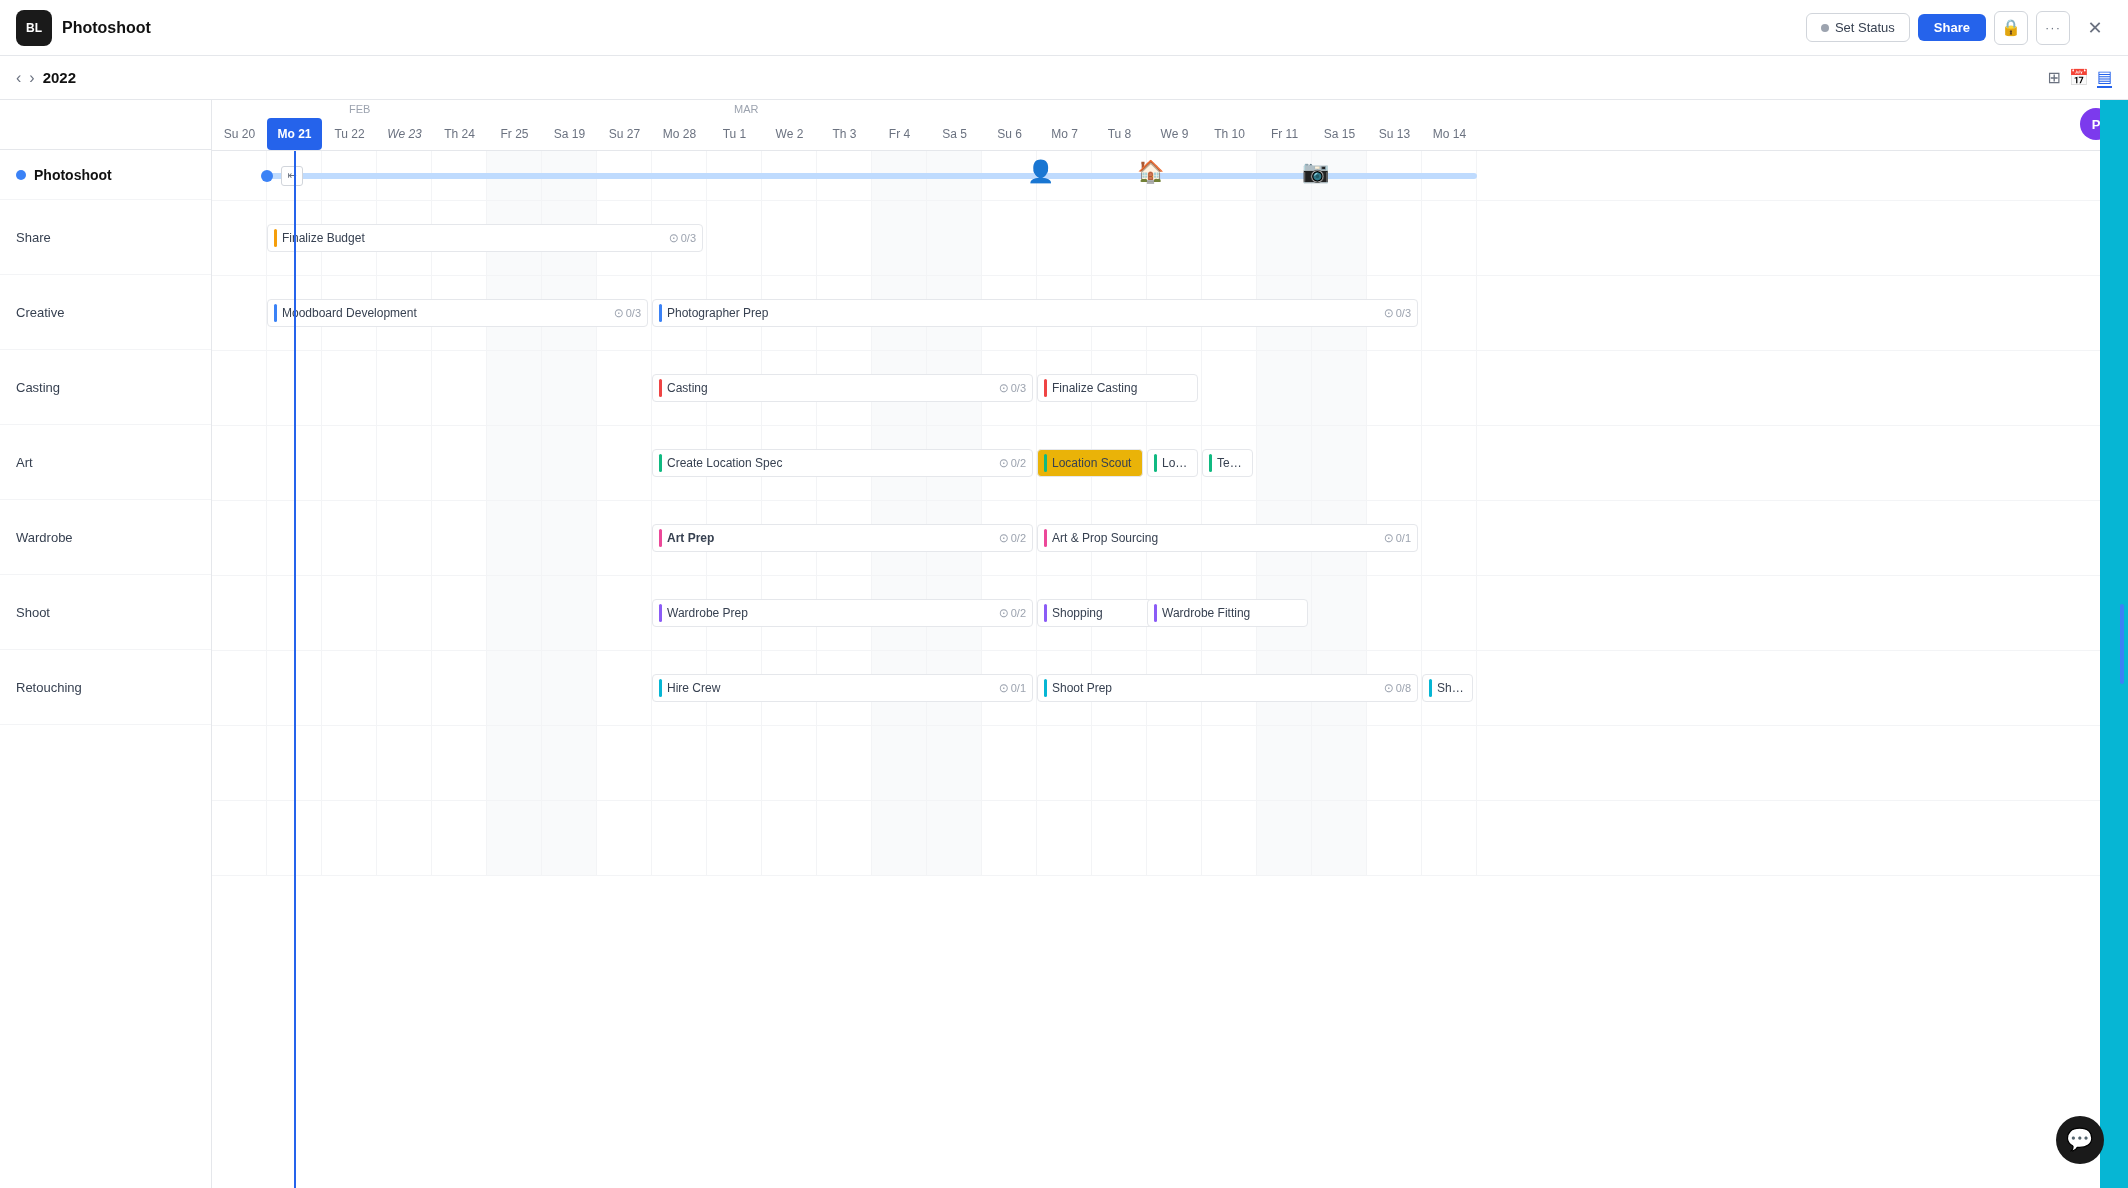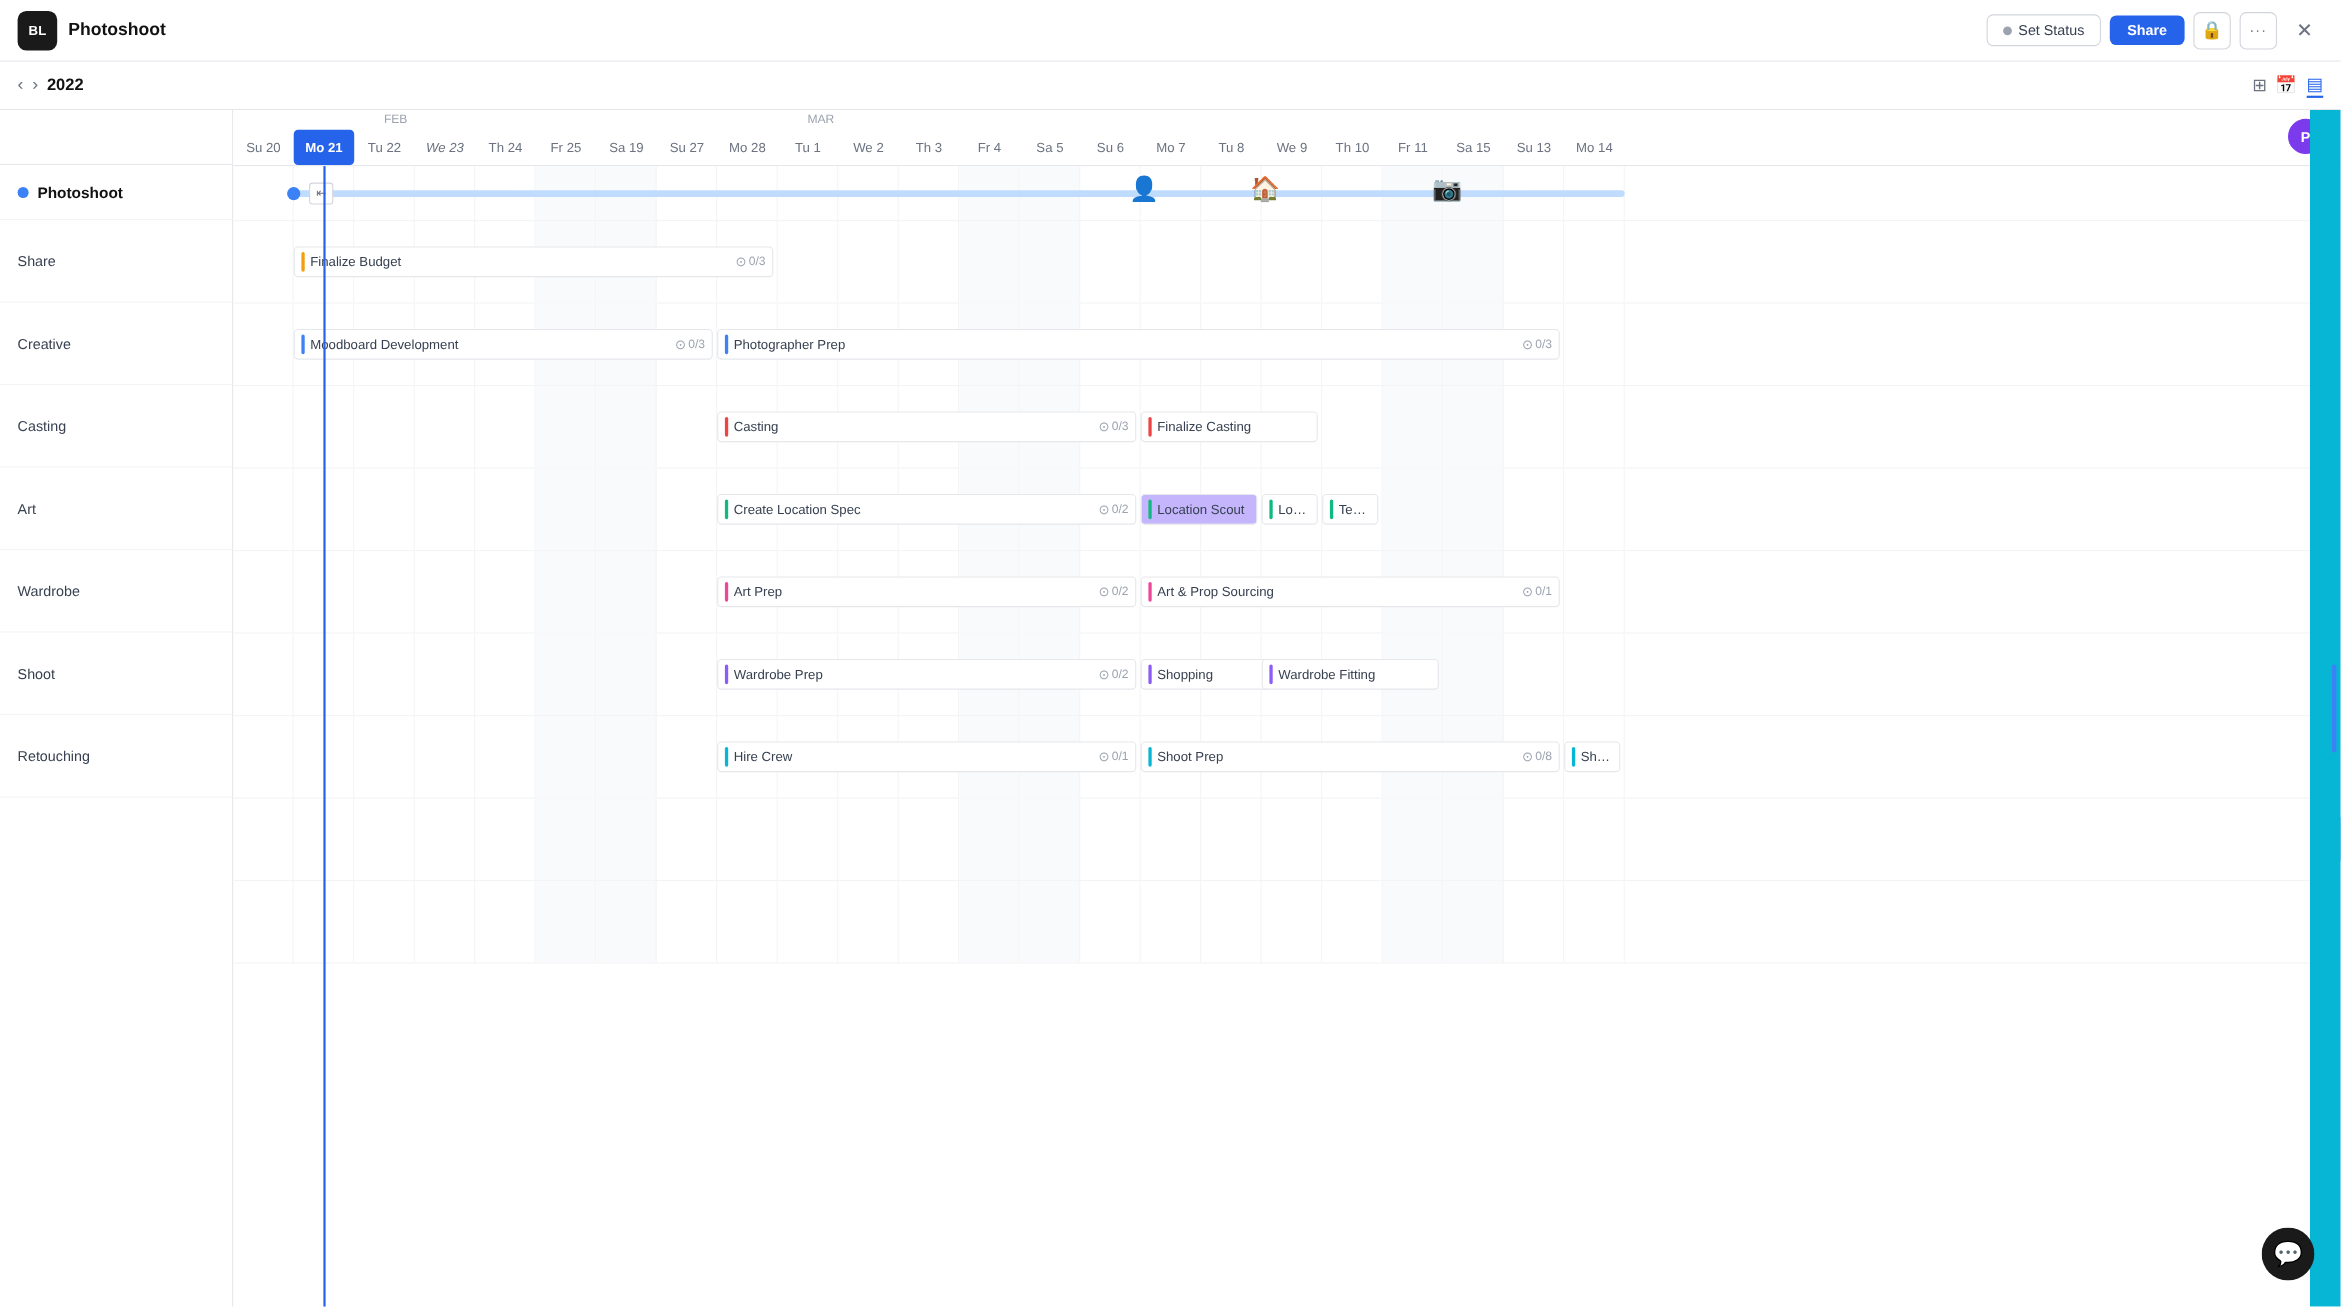--- a/index.html
+++ b/index.html
@@ -393,21 +393,21 @@
           <div class="gantt-cell" style="flex: 0 0 55px; min-width: 55px;"></div>
           <div class="gantt-cell shaded" style="flex: 0 0 55px; min-width: 55px;"></div>
           <div class="gantt-cell shaded" style="flex: 0 0 55px; min-width: 55px;"></div>
           <div class="gantt-cell" style="flex: 0 0 55px; min-width: 55px;"></div>
           <div class="gantt-cell" style="flex: 0 0 55px; min-width: 55px;"></div>
           <div style="position: absolute; left: 440px; width: 381px; top: 50%; transform: translateY(-50%); height: 28px; background: rgb(255, 255, 255); border: 1px solid rgb(229, 231, 235); border-radius: 4px; display: flex; align-items: center; padding: 0px 6px; font-size: 12px; color: rgb(55, 65, 81); z-index: 5; white-space: nowrap; overflow: hidden;">
             <div style="width: 3px; height: 18px; background: rgb(16, 185, 129); border-radius: 2px; margin-right: 5px; flex-shrink: 0;"></div>
             <span style="flex: 1 1 0%; overflow: hidden; text-overflow: ellipsis; font-size: 12px;">Create Location Spec</span>
             <span style="font-size: 11px; color: rgb(156, 163, 175); margin-left: 6px; display: flex; align-items: center; gap: 2px; white-space: nowrap;"><span style="font-size:12px;">⊙</span>0/2</span>
           </div>
-          <div style="position: absolute; left: 825px; width: 106px; top: 50%; transform: translateY(-50%); height: 28px; background: #c4b5fd; border: 1px solid rgb(229, 231, 235); border-radius: 4px; display: flex; align-items: center; padding: 0px 6px; font-size: 12px; color: rgb(55, 65, 81); z-index: 5; white-space: nowrap; overflow: hidden;">
+          <div style="position: absolute; left: 825px; width: 106px; top: 50%; transform: translateY(-50%); height: 28px; background: #eab308; border: 1px solid rgb(229, 231, 235); border-radius: 4px; display: flex; align-items: center; padding: 0px 6px; font-size: 12px; color: rgb(55, 65, 81); z-index: 5; white-space: nowrap; overflow: hidden;">
             <div style="width: 3px; height: 18px; background: rgb(16, 185, 129); border-radius: 2px; margin-right: 5px; flex-shrink: 0;"></div>
             <span style="flex: 1 1 0%; overflow: hidden; text-overflow: ellipsis; font-size: 12px;">Location Scout</span>
           </div>
           <div style="position: absolute; left: 935px; width: 51px; top: 50%; transform: translateY(-50%); height: 28px; background: rgb(255, 255, 255); border: 1px solid rgb(229, 231, 235); border-radius: 4px; display: flex; align-items: center; padding: 0px 6px; font-size: 12px; color: rgb(55, 65, 81); z-index: 5; white-space: nowrap; overflow: hidden;">
             <div style="width: 3px; height: 18px; background: rgb(16, 185, 129); border-radius: 2px; margin-right: 5px; flex-shrink: 0;"></div>
             <span style="flex: 1 1 0%; overflow: hidden; text-overflow: ellipsis; font-size: 12px;">Lock L</span>
           </div>
           <div style="position: absolute; left: 990px; width: 51px; top: 50%; transform: translateY(-50%); height: 28px; background: rgb(255, 255, 255); border: 1px solid rgb(229, 231, 235); border-radius: 4px; display: flex; align-items: center; padding: 0px 6px; font-size: 12px; color: rgb(55, 65, 81); z-index: 5; white-space: nowrap; overflow: hidden;">
             <div style="width: 3px; height: 18px; background: rgb(16, 185, 129); border-radius: 2px; margin-right: 5px; flex-shrink: 0;"></div>
             <span style="flex: 1 1 0%; overflow: hidden; text-overflow: ellipsis; font-size: 12px;">Tech S</span>
@@ -433,21 +433,21 @@
           <div class="gantt-cell" style="flex: 0 0 55px; min-width: 55px;"></div>
           <div class="gantt-cell" style="flex: 0 0 55px; min-width: 55px;"></div>
           <div class="gantt-cell" style="flex: 0 0 55px; min-width: 55px;"></div>
           <div class="gantt-cell" style="flex: 0 0 55px; min-width: 55px;"></div>
           <div class="gantt-cell shaded" style="flex: 0 0 55px; min-width: 55px;"></div>
           <div class="gantt-cell shaded" style="flex: 0 0 55px; min-width: 55px;"></div>
           <div class="gantt-cell" style="flex: 0 0 55px; min-width: 55px;"></div>
           <div class="gantt-cell" style="flex: 0 0 55px; min-width: 55px;"></div>
           <div style="position: absolute; left: 440px; width: 381px; top: 50%; transform: translateY(-50%); height: 28px; background: rgb(255, 255, 255); border: 1px solid rgb(229, 231, 235); border-radius: 4px; display: flex; align-items: center; padding: 0px 6px; font-size: 12px; color: rgb(55, 65, 81); z-index: 5; white-space: nowrap; overflow: hidden;">
             <div style="width: 3px; height: 18px; background: rgb(236, 72, 153); border-radius: 2px; margin-right: 5px; flex-shrink: 0;"></div>
-            <span style="flex: 1 1 0%; overflow: hidden; text-overflow: ellipsis; font-size: 12px;">Art Prep</span>
+            <span style="flex: 1 1 0%; overflow: hidden; text-overflow: ellipsis; font-size: 12px; font-weight: bold;">Art Prep</span>
             <span style="font-size: 11px; color: rgb(156, 163, 175); margin-left: 6px; display: flex; align-items: center; gap: 2px; white-space: nowrap;"><span style="font-size:12px;">⊙</span>0/2</span>
           </div>
           <div style="position: absolute; left: 825px; width: 381px; top: 50%; transform: translateY(-50%); height: 28px; background: rgb(255, 255, 255); border: 1px solid rgb(229, 231, 235); border-radius: 4px; display: flex; align-items: center; padding: 0px 6px; font-size: 12px; color: rgb(55, 65, 81); z-index: 5; white-space: nowrap; overflow: hidden;">
             <div style="width: 3px; height: 18px; background: rgb(236, 72, 153); border-radius: 2px; margin-right: 5px; flex-shrink: 0;"></div>
             <span style="flex: 1 1 0%; overflow: hidden; text-overflow: ellipsis; font-size: 12px;">Art &amp; Prop Sourcing</span>
             <span style="font-size: 11px; color: rgb(156, 163, 175); margin-left: 6px; display: flex; align-items: center; gap: 2px; white-space: nowrap;"><span style="font-size:12px;">⊙</span>0/1</span>
           </div>
         </div>
 
       <div class="gantt-row" id="wardrodeRow" style="position: relative;">

